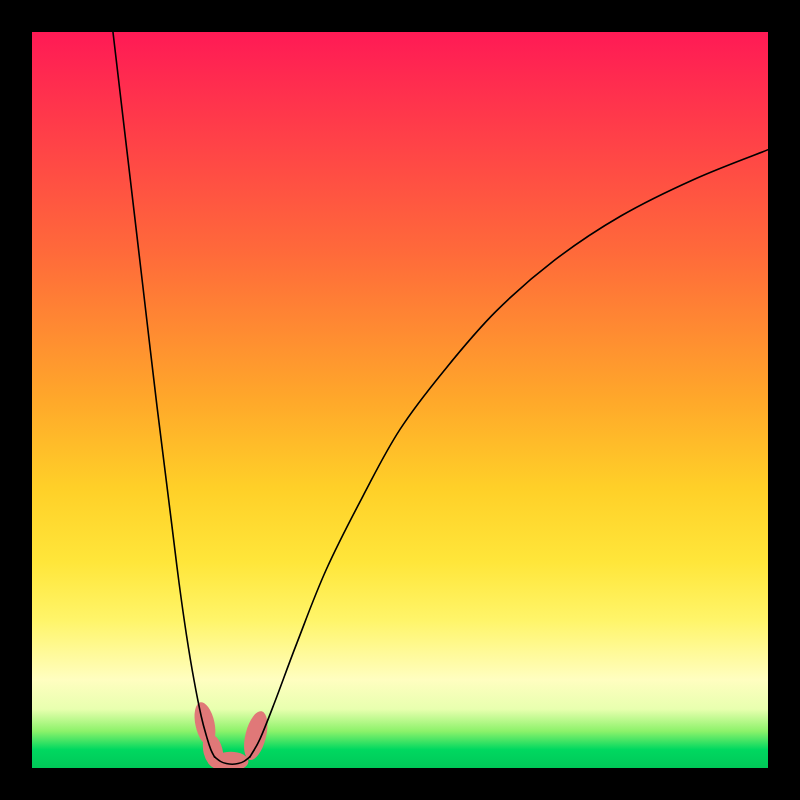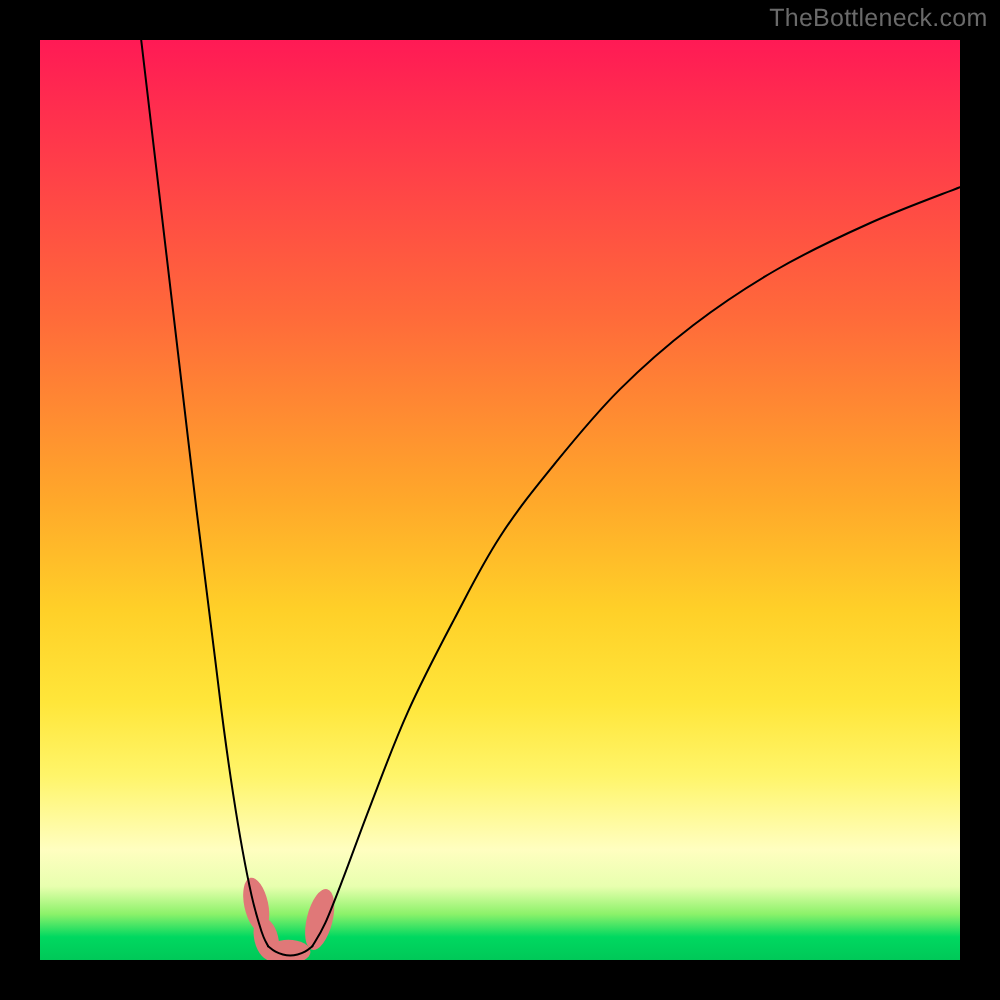--- a/index.html
+++ b/index.html
@@ -80,14 +80,13 @@
           <ellipse cx="172.96" cy="691.84" rx="9.57" ry="22.08" class="blob" transform="rotate(-12 172.96 691.84)"></ellipse>
           <ellipse cx="181.06" cy="719.07" rx="9.57" ry="17.66" class="blob" transform="rotate(-14 181.06 719.07)"></ellipse>
           <ellipse cx="198.72" cy="729.38" rx="17.66" ry="9.57" class="blob" transform="rotate(0 198.72 729.38)"></ellipse>
           <ellipse cx="223.74" cy="703.62" rx="10.30" ry="25.02" class="blob" transform="rotate(14 223.74 703.62)"></ellipse>
         </g>
       <path class="curve" d="M 80.96 0.00 C 83.61 22.52, 90.38 80.08, 95.68 125.12 C 100.98 170.16, 105.10 205.20, 110.40 250.24 C 115.70 295.28, 119.82 331.64, 125.12 375.36 C 130.42 419.08, 135.87 461.32, 139.84 493.12 C 143.81 524.92, 144.55 532.13, 147.20 552.00 C 149.85 571.87, 151.91 586.30, 154.56 603.52 C 157.21 620.74, 159.27 633.11, 161.92 647.68 C 164.57 662.25, 166.90 673.88, 169.28 684.48 C 171.66 695.08, 173.45 700.60, 175.17 706.56 C 176.89 712.52, 177.52 714.29, 178.85 717.60 C 180.17 720.91, 181.87 723.64, 182.53 724.96"></path>
       <path class="curve" d="M 182.53 724.96 C 183.59 725.75, 186.30 728.18, 188.42 729.38 C 190.54 730.57, 192.18 731.05, 194.30 731.58 C 196.42 732.11, 198.07 732.32, 200.19 732.32 C 202.31 732.32, 203.96 732.11, 206.08 731.58 C 208.20 731.05, 209.85 730.57, 211.97 729.38 C 214.09 728.18, 216.80 725.75, 217.86 724.96"></path>
       <path class="curve" d="M 217.86 724.96 C 219.71 721.65, 223.66 716.50, 228.16 706.56 C 232.66 696.62, 236.26 686.98, 242.88 669.76 C 249.50 652.54, 255.69 634.73, 264.96 610.88 C 274.23 587.03, 282.48 563.78, 294.40 537.28 C 306.32 510.78, 317.95 488.85, 331.20 463.68 C 344.45 438.51, 353.43 419.96, 368.00 397.44 C 382.57 374.92, 394.94 359.76, 412.16 338.56 C 429.38 317.36, 443.81 299.55, 463.68 279.68 C 483.55 259.81, 500.04 245.38, 522.56 228.16 C 545.08 210.94, 563.63 198.57, 588.80 184.00 C 613.97 169.43, 635.90 159.12, 662.40 147.20 C 688.90 135.28, 722.75 123.06, 736.00 117.76"></path>
     </svg>
   </div>
-  <div class="watermark">TheBottleneck.com</div>
 </div>
 
 </body></html>

